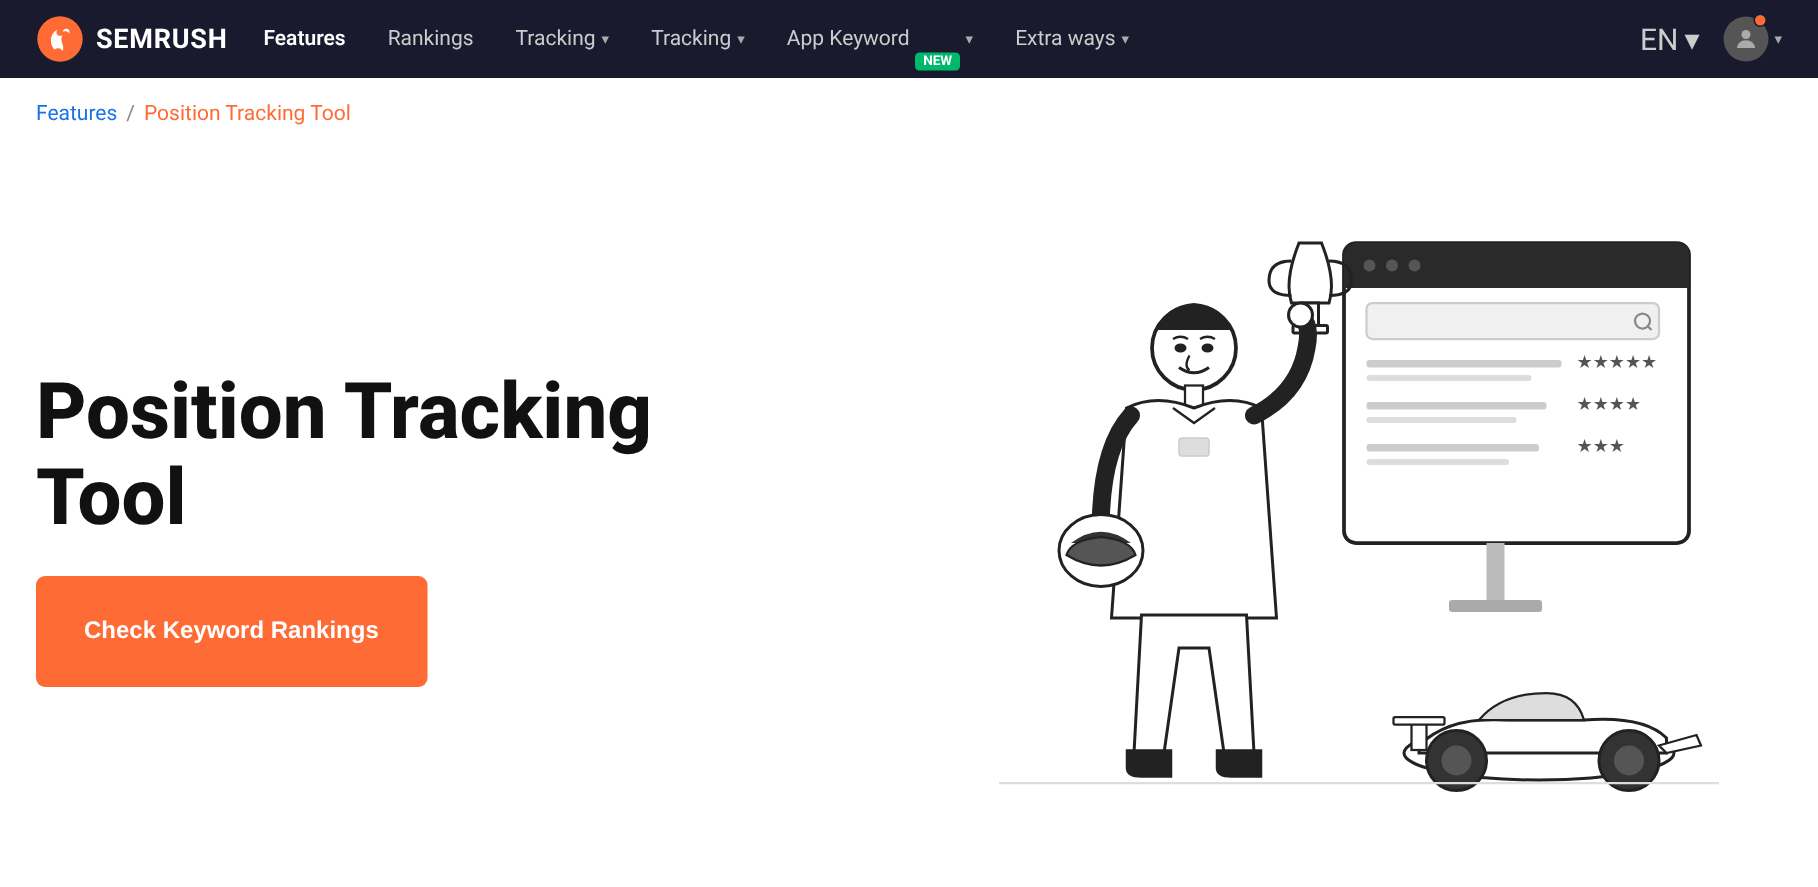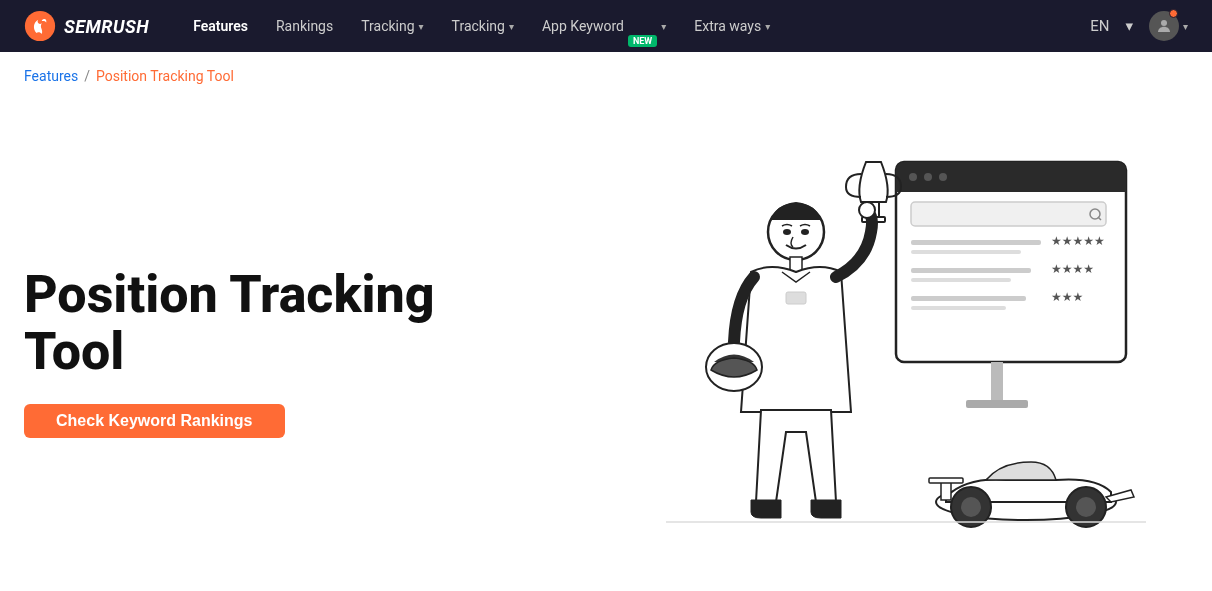--- a/index.html
+++ b/index.html
@@ -11,22 +11,21 @@
       display: flex;
       align-items: center;
       padding: 0 24px;
       height: 52px;
       gap: 0;
     }
     .nav-logo {
       display: flex;
       align-items: center;
       gap: 8px;
-      margin-right: 32px;
-      font-style: italic;
+      margin-right: 12px;
     }
     .logo-icon {
       width: 32px;
       height: 32px;
     }
     .logo-text {
       color: #fff;
       font-size: 18px;
       font-weight: 700;
       letter-spacing: 0.5px;
@@ -67,24 +66,24 @@
       color: #aaa;
     }
     .nav-right {
       display: flex;
       align-items: center;
       gap: 16px;
       margin-left: auto;
     }
     .nav-lang {
       color: #ccc;
-      font-size: 15px;
-      display: flex;
-      align-items: center;
-      gap: 16px;
+      font-size: 20px;
+      display: flex;
+      align-items: center;
+      gap: 4px;
       cursor: pointer;
     }
     .nav-user {
       position: relative;
       display: flex;
       align-items: center;
       gap: 4px;
       cursor: pointer;
     }
     .user-avatar {
@@ -155,21 +154,21 @@
       color: #333;
       line-height: 1.6;
       margin-bottom: 36px;
       max-width: 460px;
     }
     .cta-button {
       background: #ff6b35;
       color: #fff;
       font-size: 16px;
       font-weight: 700;
-      padding: 8px 32px;
+      padding: 28px 32px;
       border: none;
       border-radius: 6px;
       cursor: pointer;
       display: inline-block;
     }
 
     
     .hero-illustration {
       flex: 1;
       display: flex;

